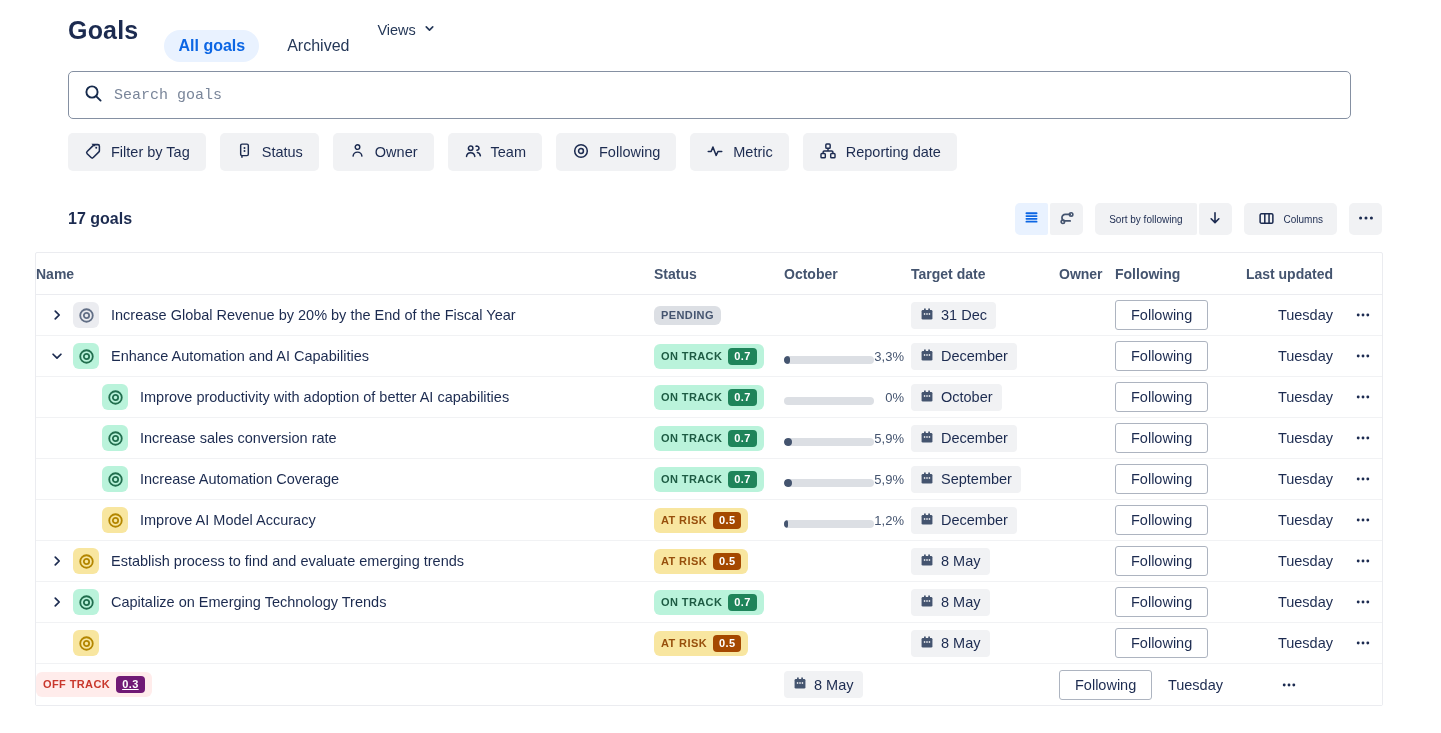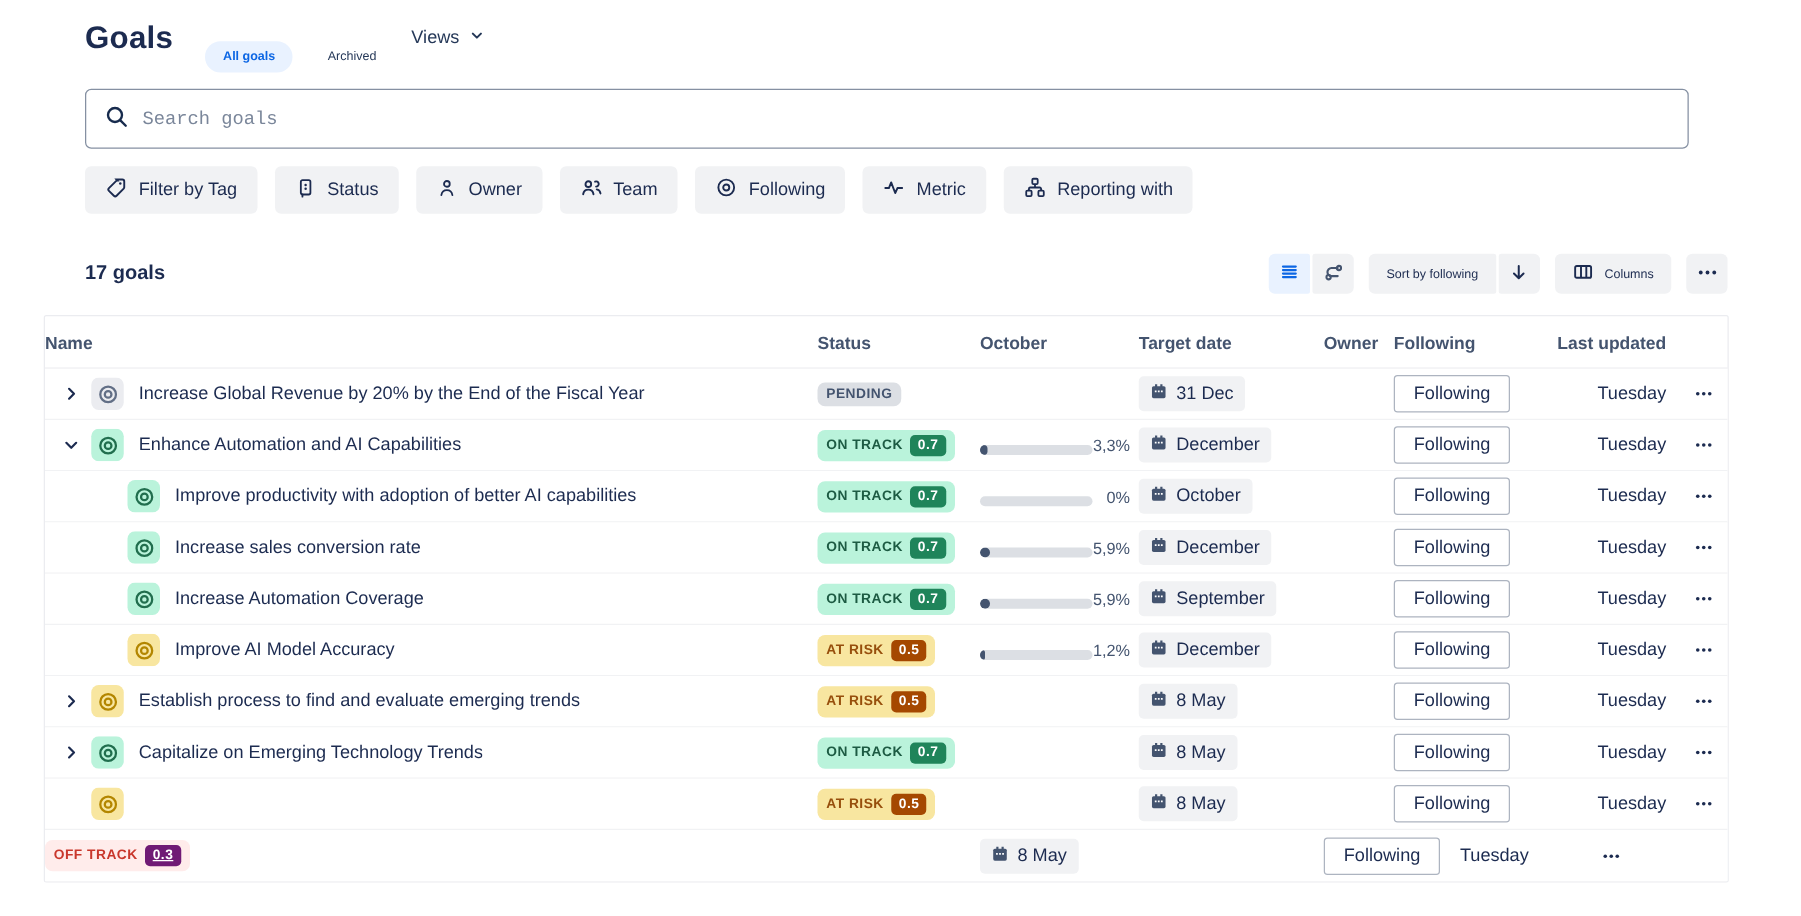--- a/index.html
+++ b/index.html
@@ -10,21 +10,21 @@
     color:#172B4D; font-size:14px;
     position:relative; overflow:hidden;
   }
   .page { padding:10px 58px 20px 35px; }
   .inset { margin-left:33px; }
 
   
   .page-header { display:flex; align-items:center; gap:26px; height:40px; }
   .page-title { font-size:25px; font-weight:700; color:#1C2B50; letter-spacing:.2px; }
   .tabs { display:flex; align-items:center; gap:22px; }
-  .tab { border:none; background:transparent; font-family:inherit; font-size:10px; color:#253858; cursor:pointer; padding:7px 6px; font-weight:500;margin-top:31px;}
+  .tab { border:none; background:transparent; font-family:inherit; font-size:16px; color:#253858; cursor:pointer; padding:7px 6px; font-weight:500;margin-top:31px;}
   .tab.active { background:#E9F2FF; color:#0C66E4; border-radius:16px; padding:7px 14px; font-weight:600; }
   .views-btn { border:none; background:transparent; font-family:inherit; font-size:14.5px; color:#253858; font-weight:500; display:flex; align-items:center; gap:7px; cursor:pointer; }
 
   
   .searchbar { margin:21px 32px 0 33px; height:48px; border:1px solid #8590A2; border-radius:5px;
     display:flex; align-items:center; padding:0 14px; gap:10px; background:#fff; }
   .searchbar input { border:none; outline:none; flex:1; font-family:Liberation Mono, monospace; font-size:15px; color:#172B4D; background:transparent; }
   .searchbar input::placeholder { color:#7A869A; }
 
   
@@ -173,21 +173,21 @@
           </svg></span>
         <span>Metric</span>
       </button>
       <button class="chip">
         <span><svg width="18" height="18" viewBox="0 0 20 20" fill="none">
             <rect x="7.6" y="2.2" width="4.8" height="4.8" rx="1" stroke="#1C2B50" stroke-width="1.6"></rect>
             <path d="M10 7v2.8M4.6 12.8v-1.6a1.2 1.2 0 0 1 1.2-1.2h8.4a1.2 1.2 0 0 1 1.2 1.2v1.6" stroke="#1C2B50" stroke-width="1.6"></path>
             <rect x="2.2" y="12.8" width="4.8" height="4.8" rx="1" stroke="#1C2B50" stroke-width="1.6"></rect>
             <rect x="13" y="12.8" width="4.8" height="4.8" rx="1" stroke="#1C2B50" stroke-width="1.6"></rect>
           </svg></span>
-        <span>Reporting with</span>
+        <span>Reporting date</span>
       </button>
     </div>
 
   <div class="toolbar">
     <div class="goal-count">17 goals</div>
     <div class="controls">
       <div class="toggle-group">
         <button class="icon-btn active">
           <span>
             <svg width="17" height="17" viewBox="0 0 20 20" fill="none">

